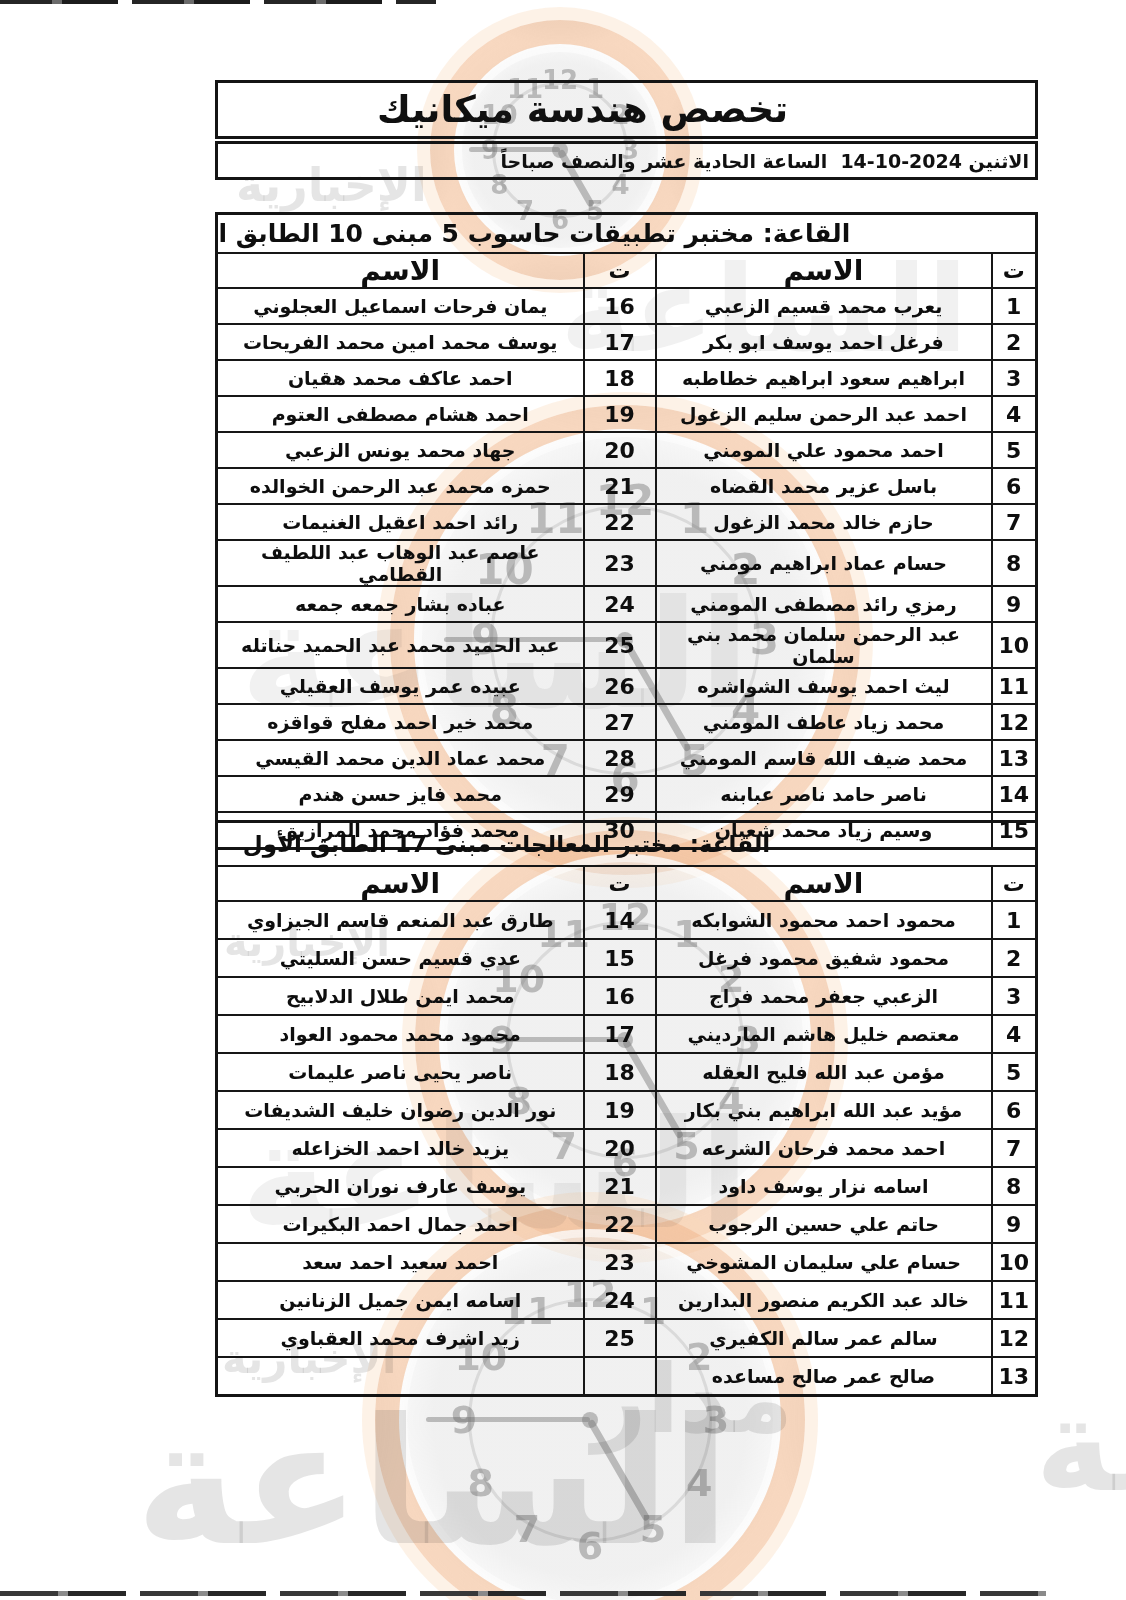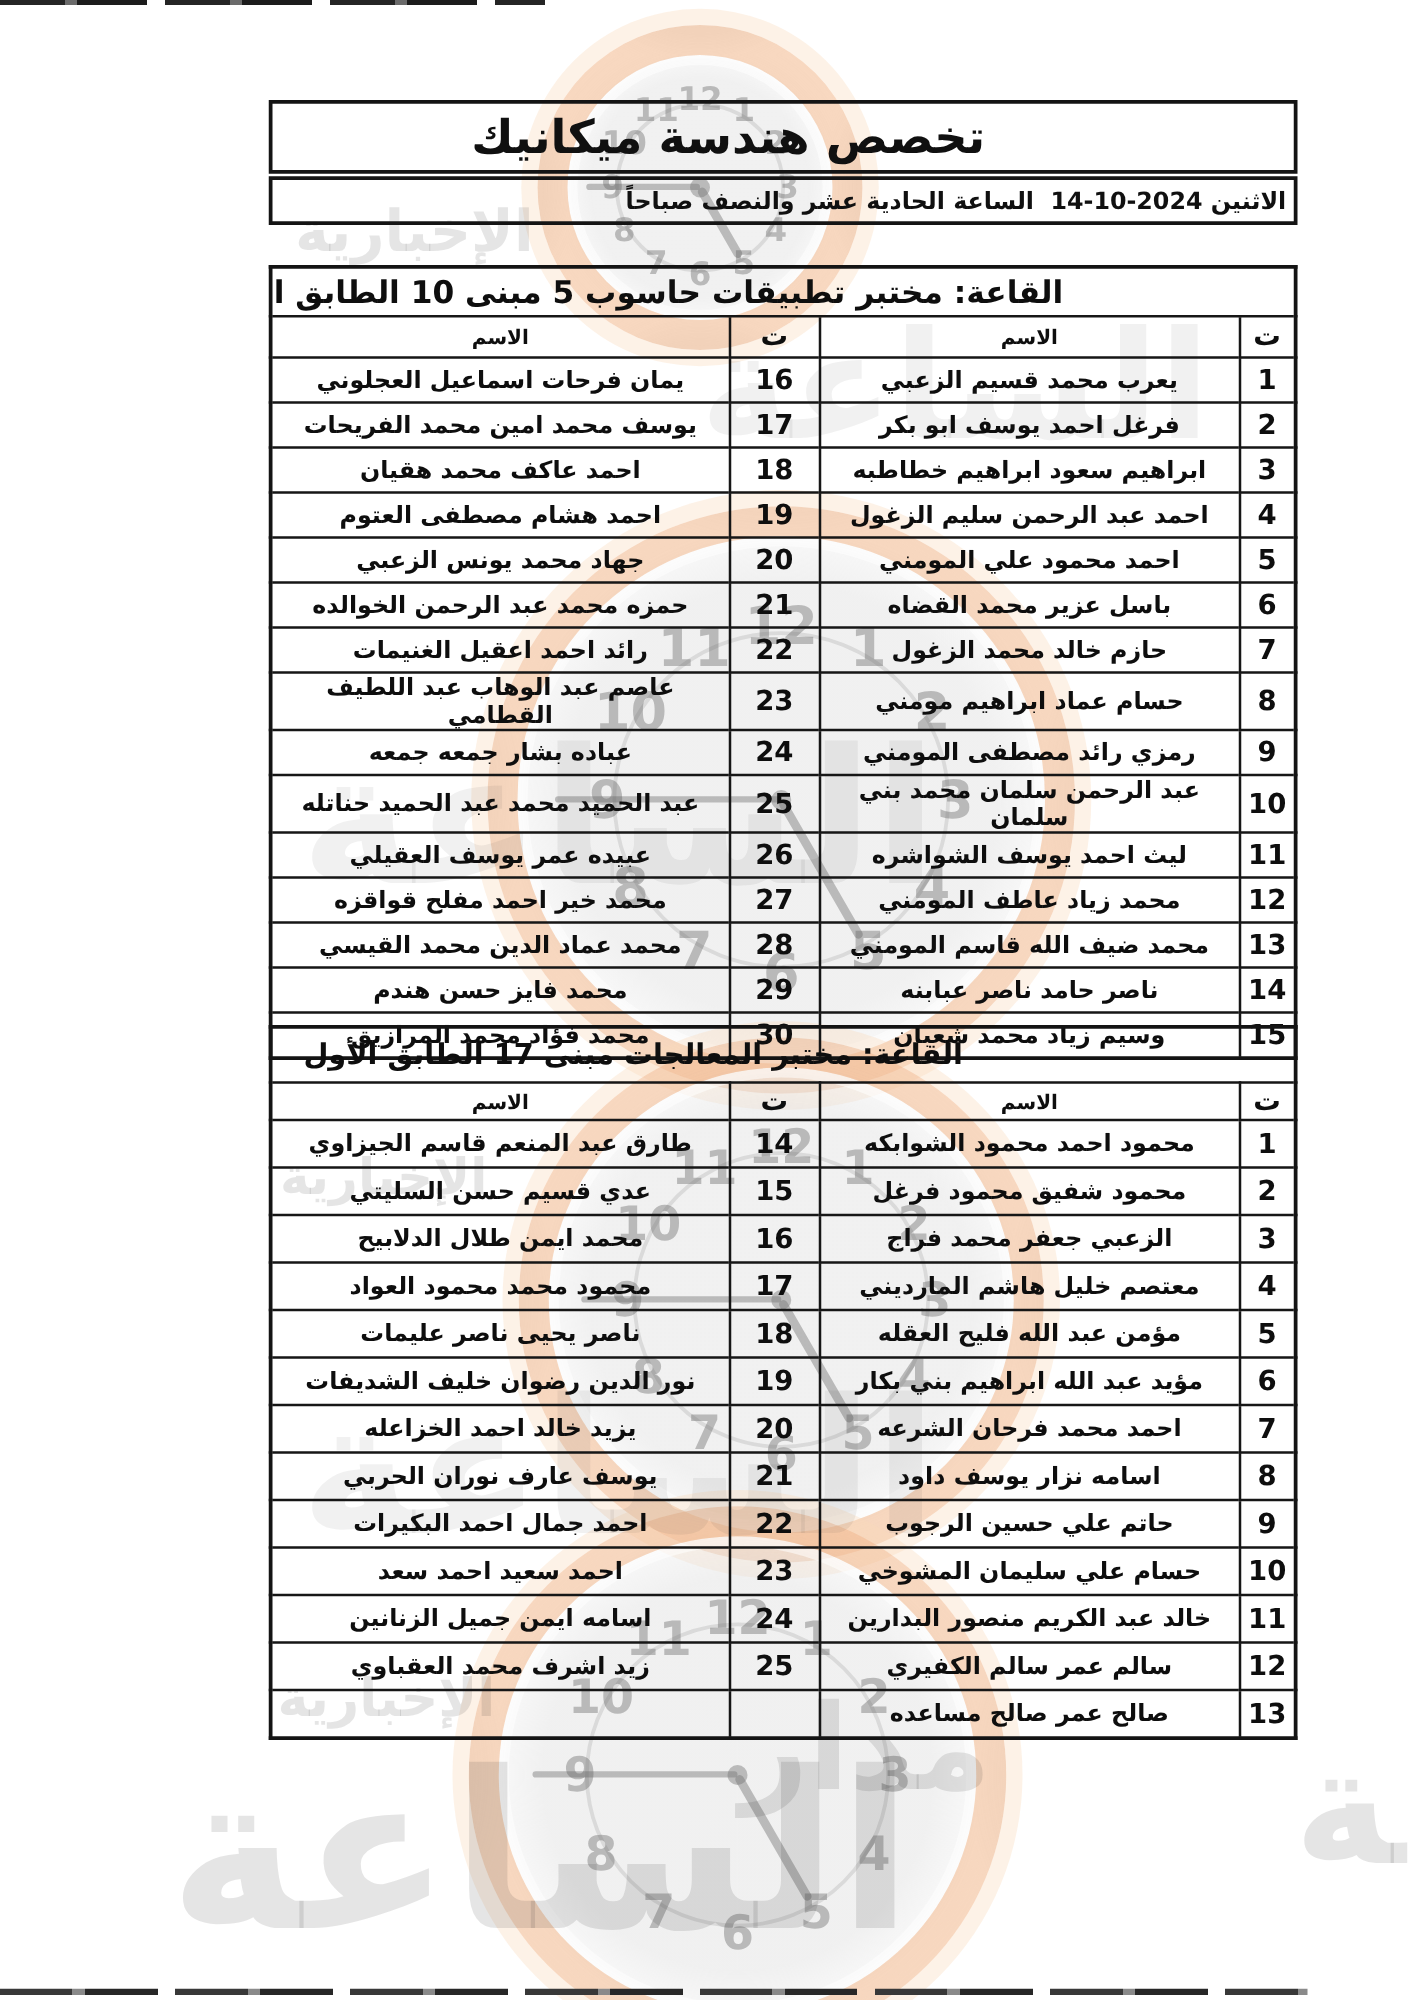--- a/index.html
+++ b/index.html
@@ -63,21 +63,21 @@
   }
   table.roster td, table.roster th{
     border:2px solid #161616;text-align:center;vertical-align:middle;
     padding:0;color:#0e0e0e;font-weight:bold;overflow:hidden;
   }
   td.t-title{font-weight:bold;}
   td.t-title .shift{display:inline-block;transform:translateX(-120px);}
   .tbl-1 td.t-title{height:37px;font-size:25px;}
   .tbl-2 td.t-title{height:42px;font-size:23px;}
   th.col-num{font-size:22px;}
-  th.col-name{font-size:16px;}
+  th.col-name{font-size:28px;}
   .tbl-1 th{height:31px;}
   .tbl-2 th{height:28px;}
   .tbl-1 td.cell{height:34px;}
   .tbl-2 td.cell{height:36px;margin-left:48px;}
   td.cell-num{font-size:22px;}
   td.cell-name{font-size:19px;}
 </style>
 </head>
 <body>
 

